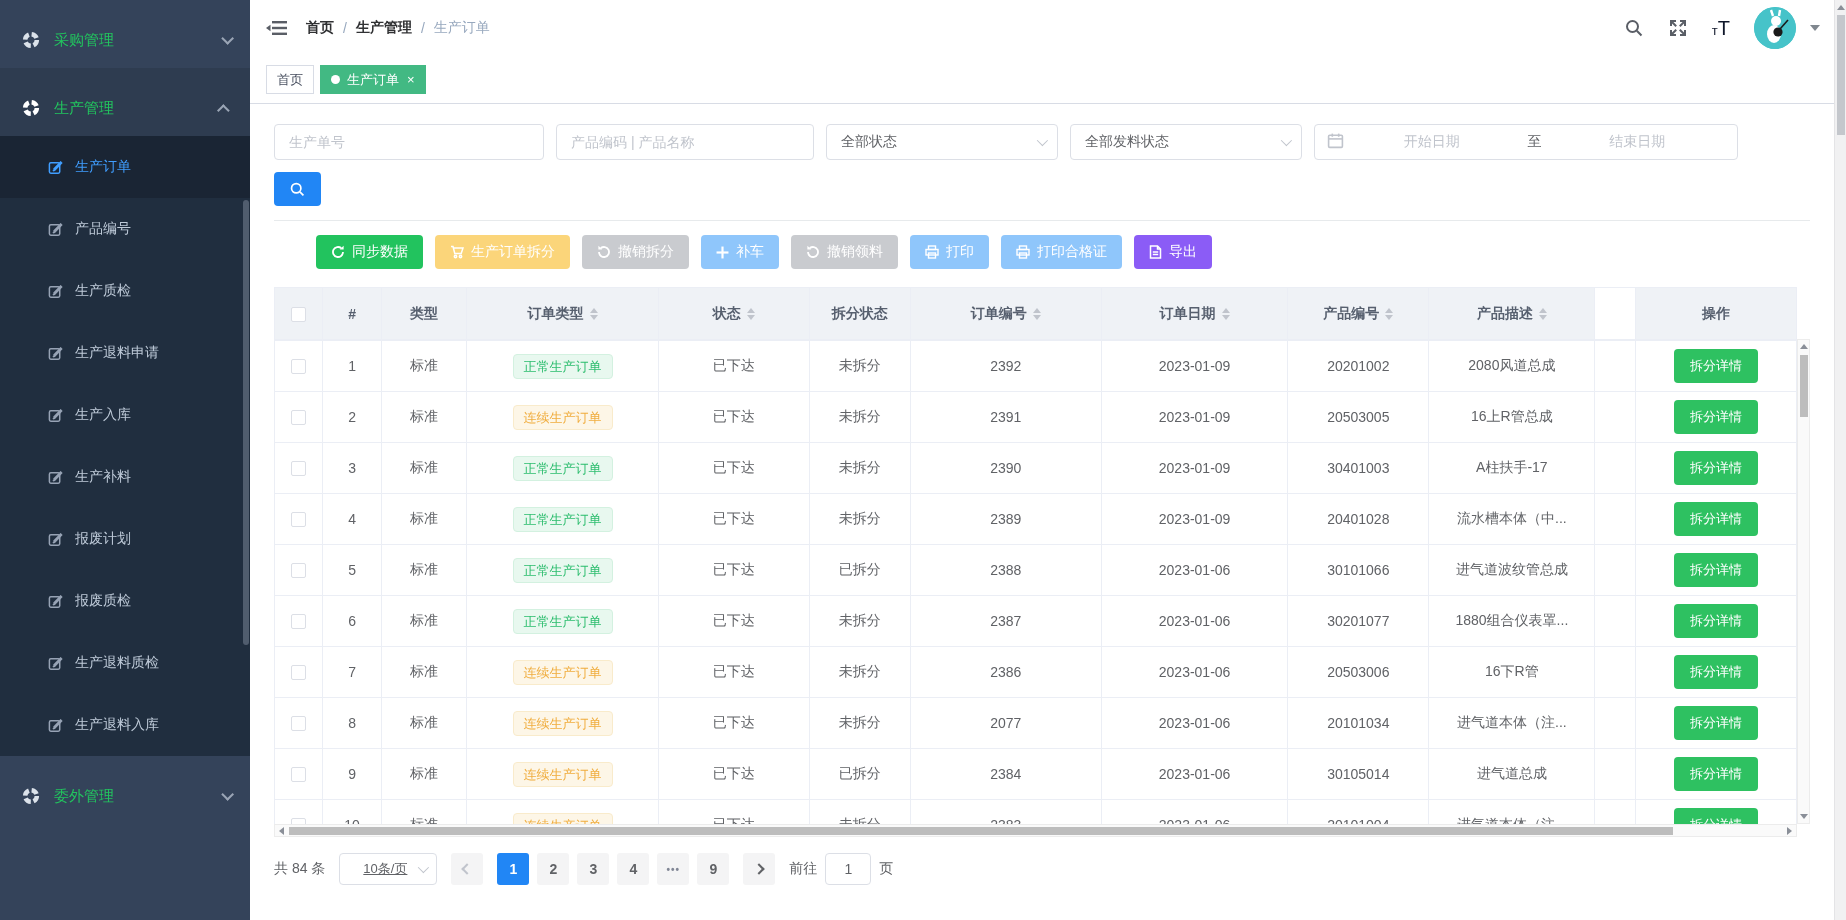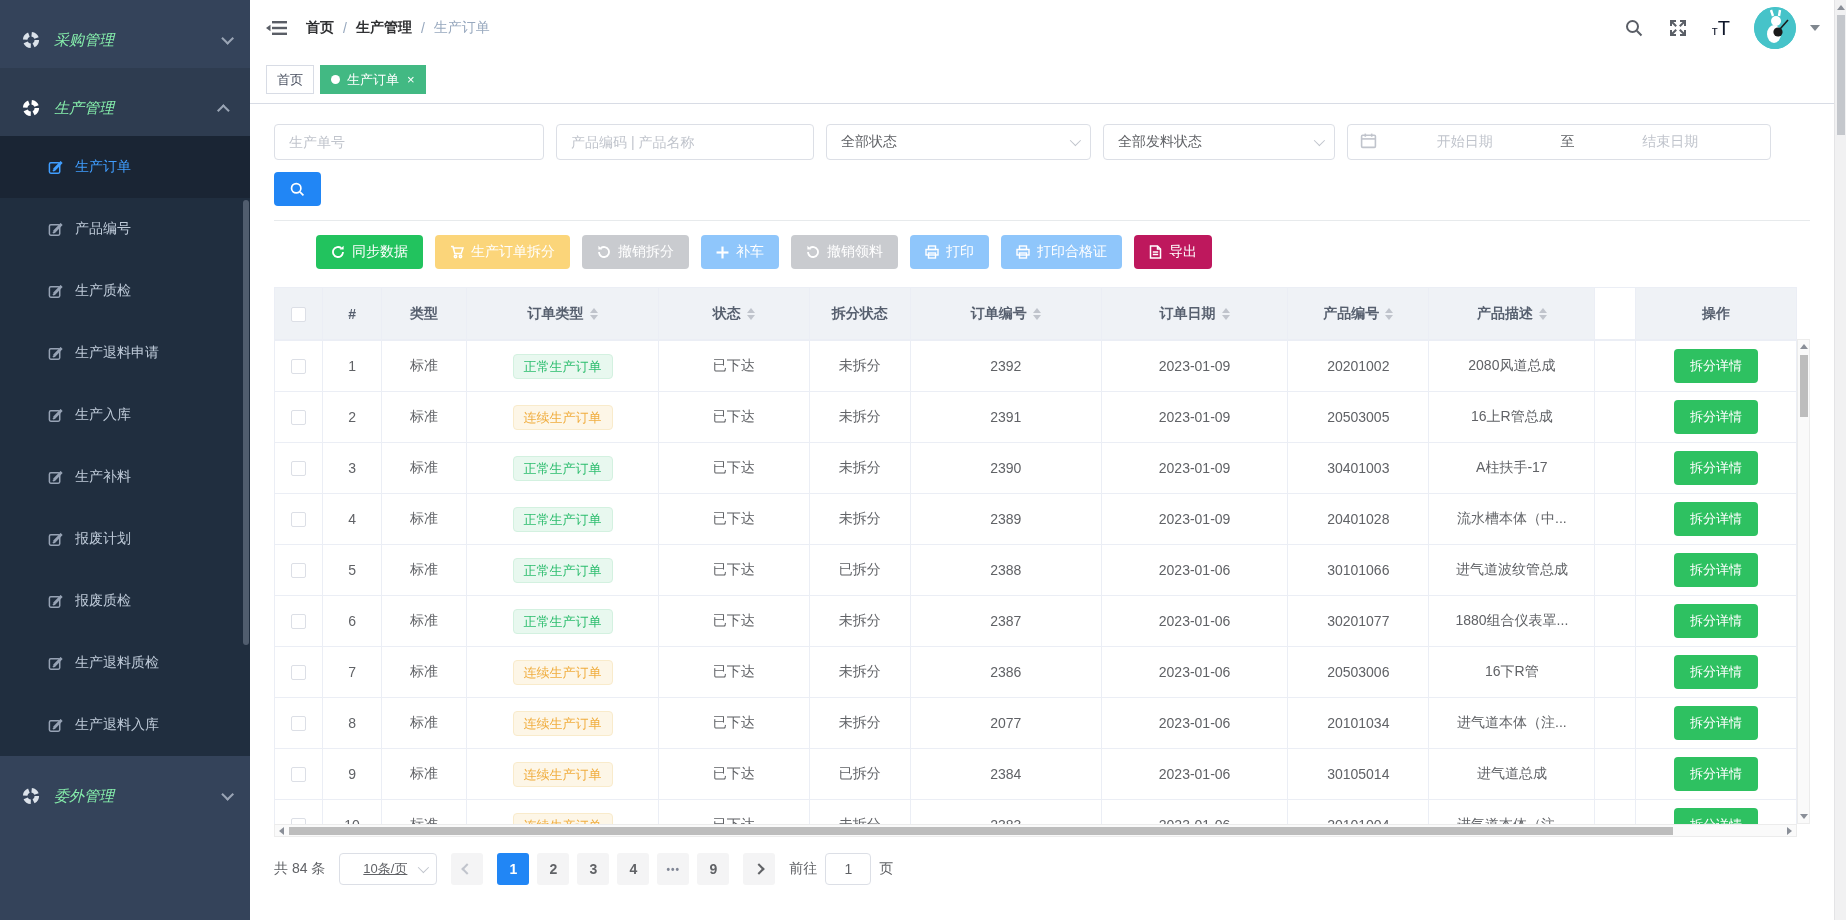--- a/index.html
+++ b/index.html
@@ -2,21 +2,21 @@
 <html><head>
 <meta charset="utf-8">
 <style>
   * { box-sizing: border-box; margin: 0; padding: 0; }
   html,body { width:1846px; height:920px; overflow:hidden; }
   body { font-family:"Liberation Sans","DejaVu Sans",sans-serif; font-size:14px; color:#606266; background:#fff; }
   .app { display:flex; width:1846px; height:920px; position:relative; }
 
   
   .sidebar { width:250px; height:100%; background:#34435a; flex:0 0 250px; position:relative; overflow:hidden; }
-  .side-item { display:flex; align-items:center; height:68px; padding:12px 20px 0 22px; color:#86efac; font-size:15px; cursor:pointer;font-style:italic; }
+  .side-item { display:flex; align-items:center; height:68px; padding:12px 20px 0 22px; color:#22c55e; font-size:15px; cursor:pointer; }
   .side-item .mi { margin-right:14px; flex:0 0 auto; display:flex; }
   .side-item .lbl { flex:1; }
   .side-item.open { background:#2e3c50; }
   .chev { width:9px; height:9px; border-right:2px solid #9aa5b5; border-bottom:2px solid #9aa5b5; display:inline-block; }
   .chev.down { transform:rotate(45deg) translateY(-3px); }
   .chev.up { transform:rotate(-135deg) translateY(-3px); }
   .submenu { background:#202e3f; }
   .sub-item { display:flex; align-items:center; height:62px; padding-left:48px; color:#bfcbd9; font-size:14px; cursor:pointer; }
   .sub-item .mi { margin-right:12px; display:flex; }
   .sub-item.active { color:#409eff; background:#1a2534; }
@@ -63,21 +63,21 @@
   .divider { border-top:1px solid #e7eaec; margin:14px 0 14px; }
 
   
   .actions { display:flex; gap:12px;margin-left:42px; }
   .abtn { height:34px; border:none; border-radius:4px; color:#fff; font-size:14px; padding:0 15px; display:inline-flex; align-items:center; gap:7px; cursor:pointer; font-family:inherit; }
   .abtn svg { flex:0 0 auto; }
   .c-green { background:#22c35e; }
   .c-yellow { background:#fbd57a; }
   .c-gray { background:#c9cbcf; }
   .c-lblue { background:#8fc6fb; }
-  .c-blue { background:#be185d; }
+  .c-blue { background:#8b5cf6; }
 
   
   .table-wrap { margin-top:18px; position:relative; }
   table { border-collapse:collapse; table-layout:fixed; width:calc(100% - 13px); }
   th, td { border:1px solid #ebeef5; text-align:center; font-size:14px; overflow:hidden; white-space:nowrap; text-overflow:ellipsis; }
   thead th { background:#eff2f6; height:52px; color:#57606f; font-weight:bold; }
   th.gap-col, td.gap-col { background:#fff; }
   td { height:51px; color:#606266; background:#fff; }
   .tbody-clip { height:484px; overflow:hidden; }
   .checkbox { display:inline-block; width:15px; height:15px; border:1px solid #dcdfe6; border-radius:2px; background:#fff; cursor:pointer; vertical-align:middle; }
@@ -326,21 +326,21 @@
         <span>生产订单</span>
         <span class="close">×</span>
       </span>
     </div>
 
     <section class="content">
 
       <div class="filter-row">
         <input class="f-input" style="width: 270px;" placeholder="生产单号">
         <input class="f-input" style="width: 258px;" placeholder="产品编码 | 产品名称">
-        <div class="f-select" style="width:265px">
+        <div class="f-select" style="width:232px">
           <span class="val">全部状态</span>
             <i class="schev"></i>
         </div>
         <div class="f-select" style="width:232px">
           <span class="val">全部发料状态</span>
             <i class="schev"></i>
         </div>
         <div class="date-range">
           <span>
             <svg width="17" height="17" viewBox="0 0 16 16" fill="none" stroke="#c0c4cc" stroke-width="1.5">

